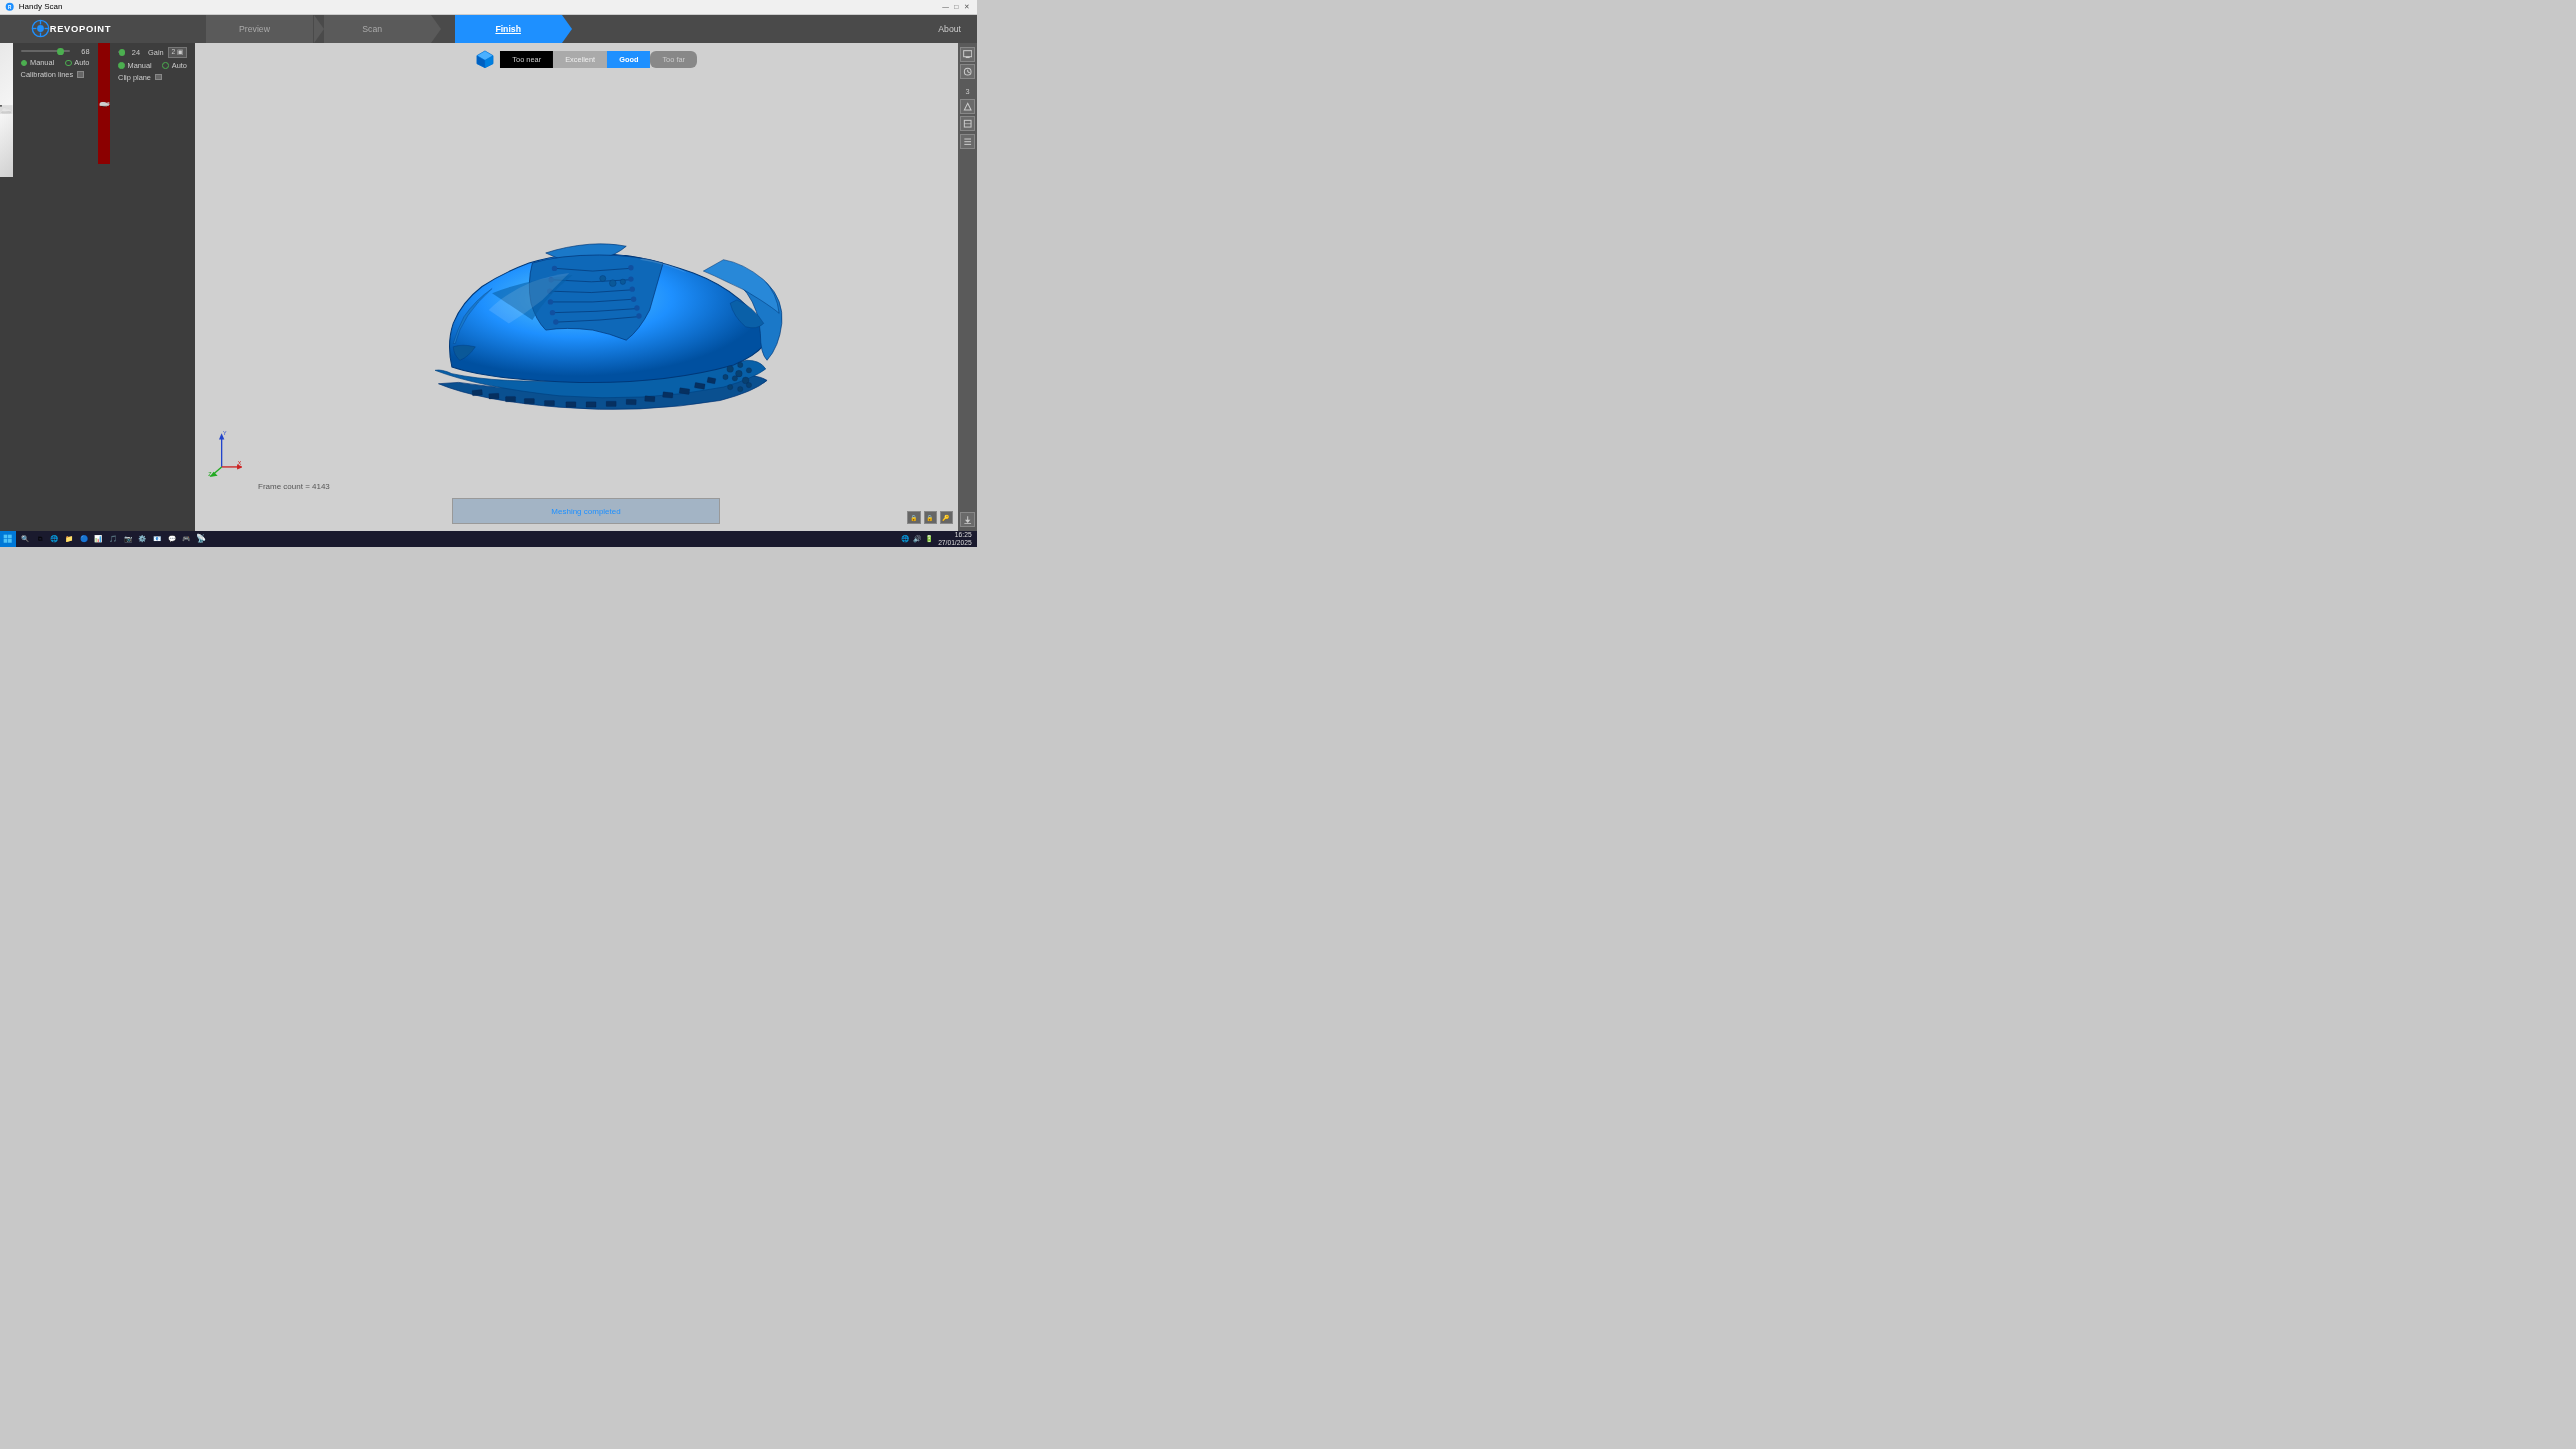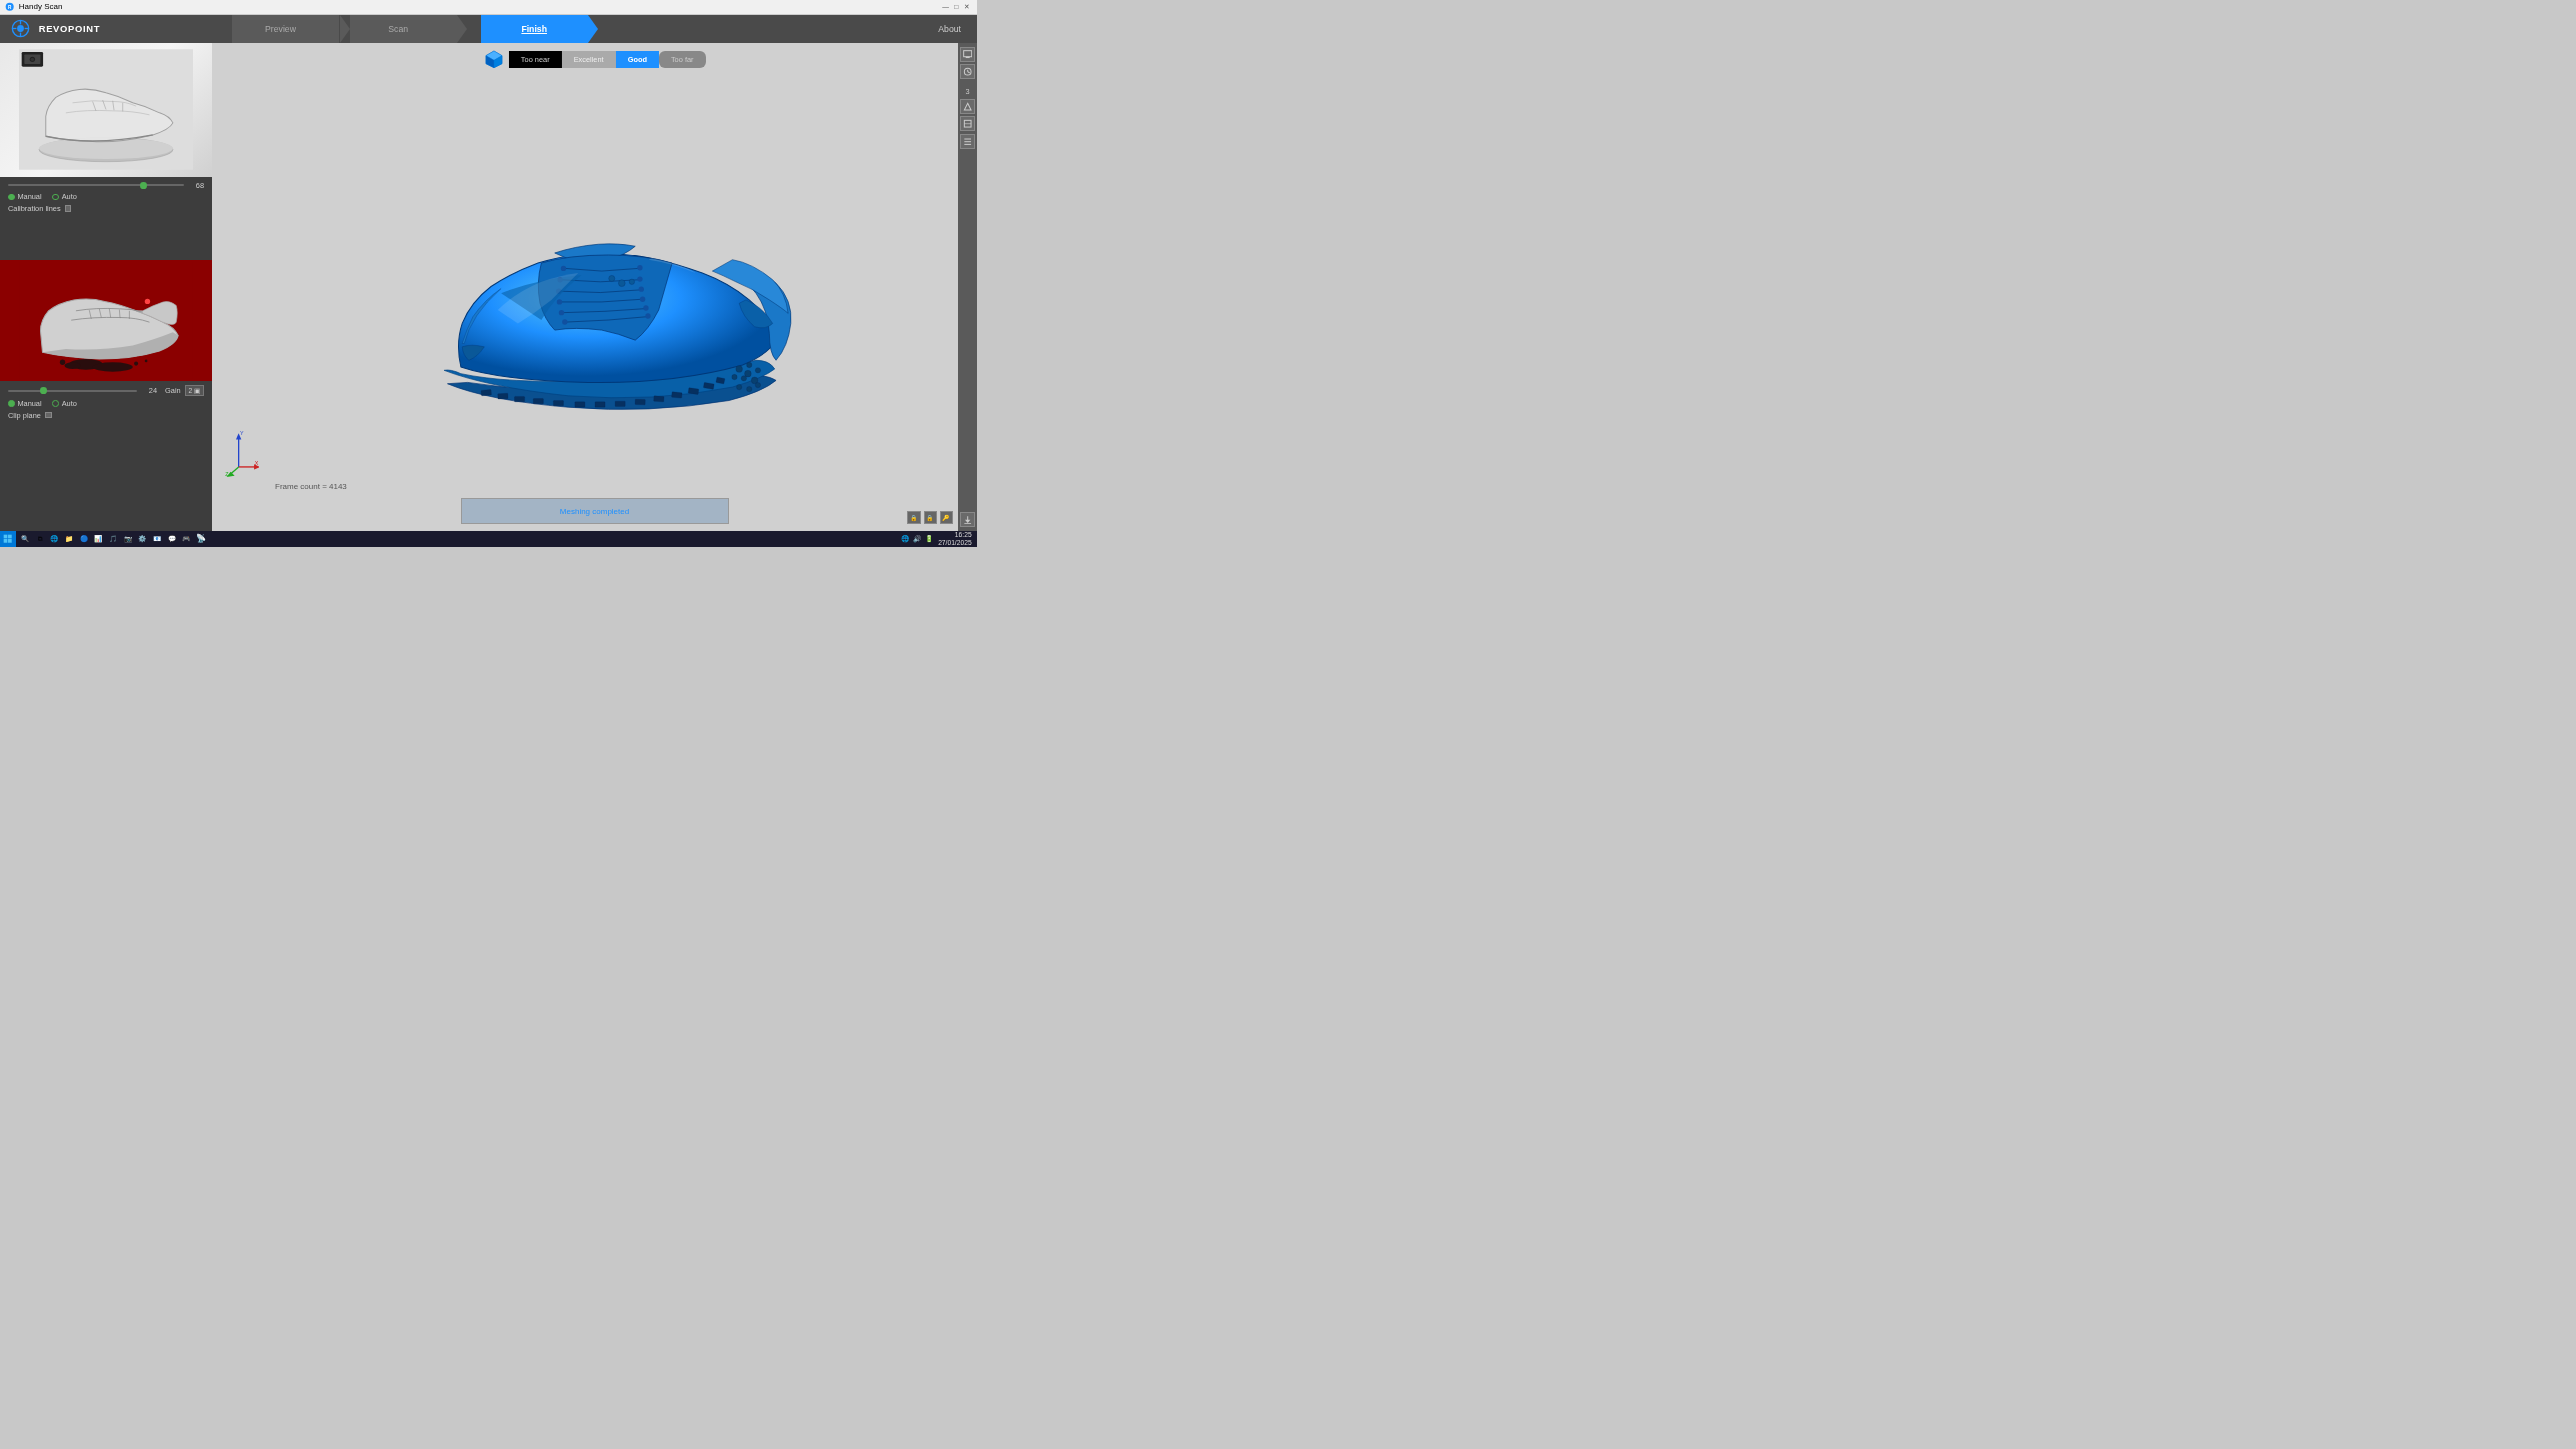--- a/index.html
+++ b/index.html
@@ -45,25 +45,26 @@
 
     
     #navbar {
       height: 28px;
       background: #4a4a4a;
       display: flex;
       align-items: center;
       position: relative;
     }
     #logo-area {
-      width: 232px;
+      width: 186px;
       display: flex;
       align-items: center;
       padding-left: 10.7px;
-      gap: 9px;
+      gap: 0;
+      margin-left: 20px;
     }
     #logo-icon {
       width: 19px;
       height: 19px;
     }
     #logo-text {
       color: #fff;
       font-size: 9.4px;
       font-weight: bold;
       letter-spacing: 0.7px;
@@ -124,24 +125,24 @@
 
     
     #main-content {
       display: flex;
       height: calc(547px - 14.8px - 28px - 16px);
       position: relative;
     }
 
     
     #sidebar {
-      width: 212px;
+      width: 195px;
       background: #3d3d3d;
       display: flex;
-      flex-direction: column;
+      flex-direction: row;
       flex-shrink: 0;
     }
 
     
     #cam-top {
       width: 100%;
       height: 134px;
       background: #ddd;
       position: relative;
       overflow: hidden;

